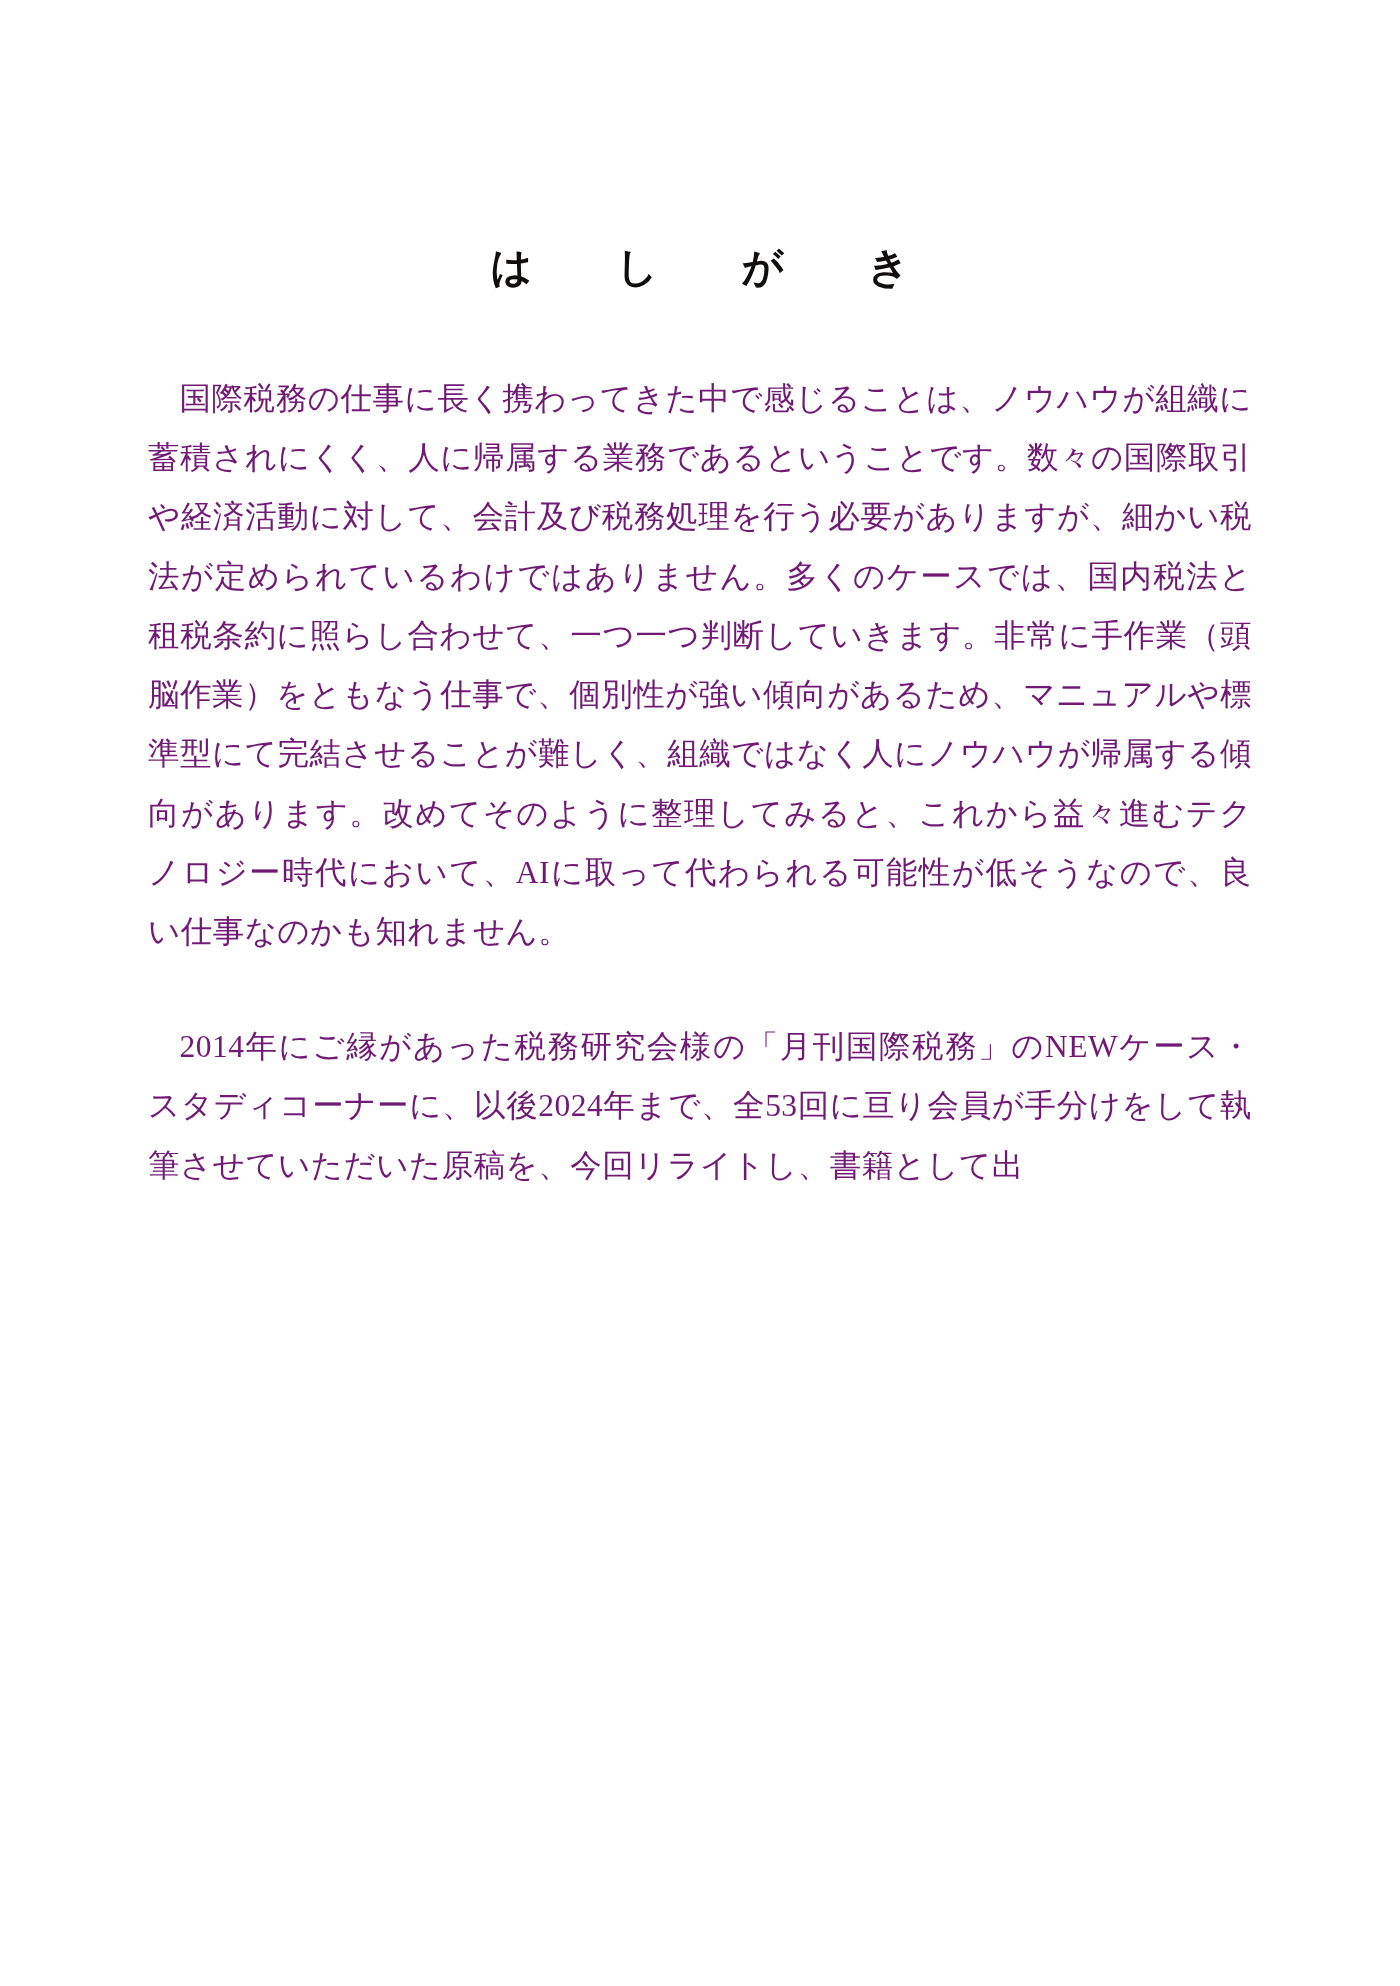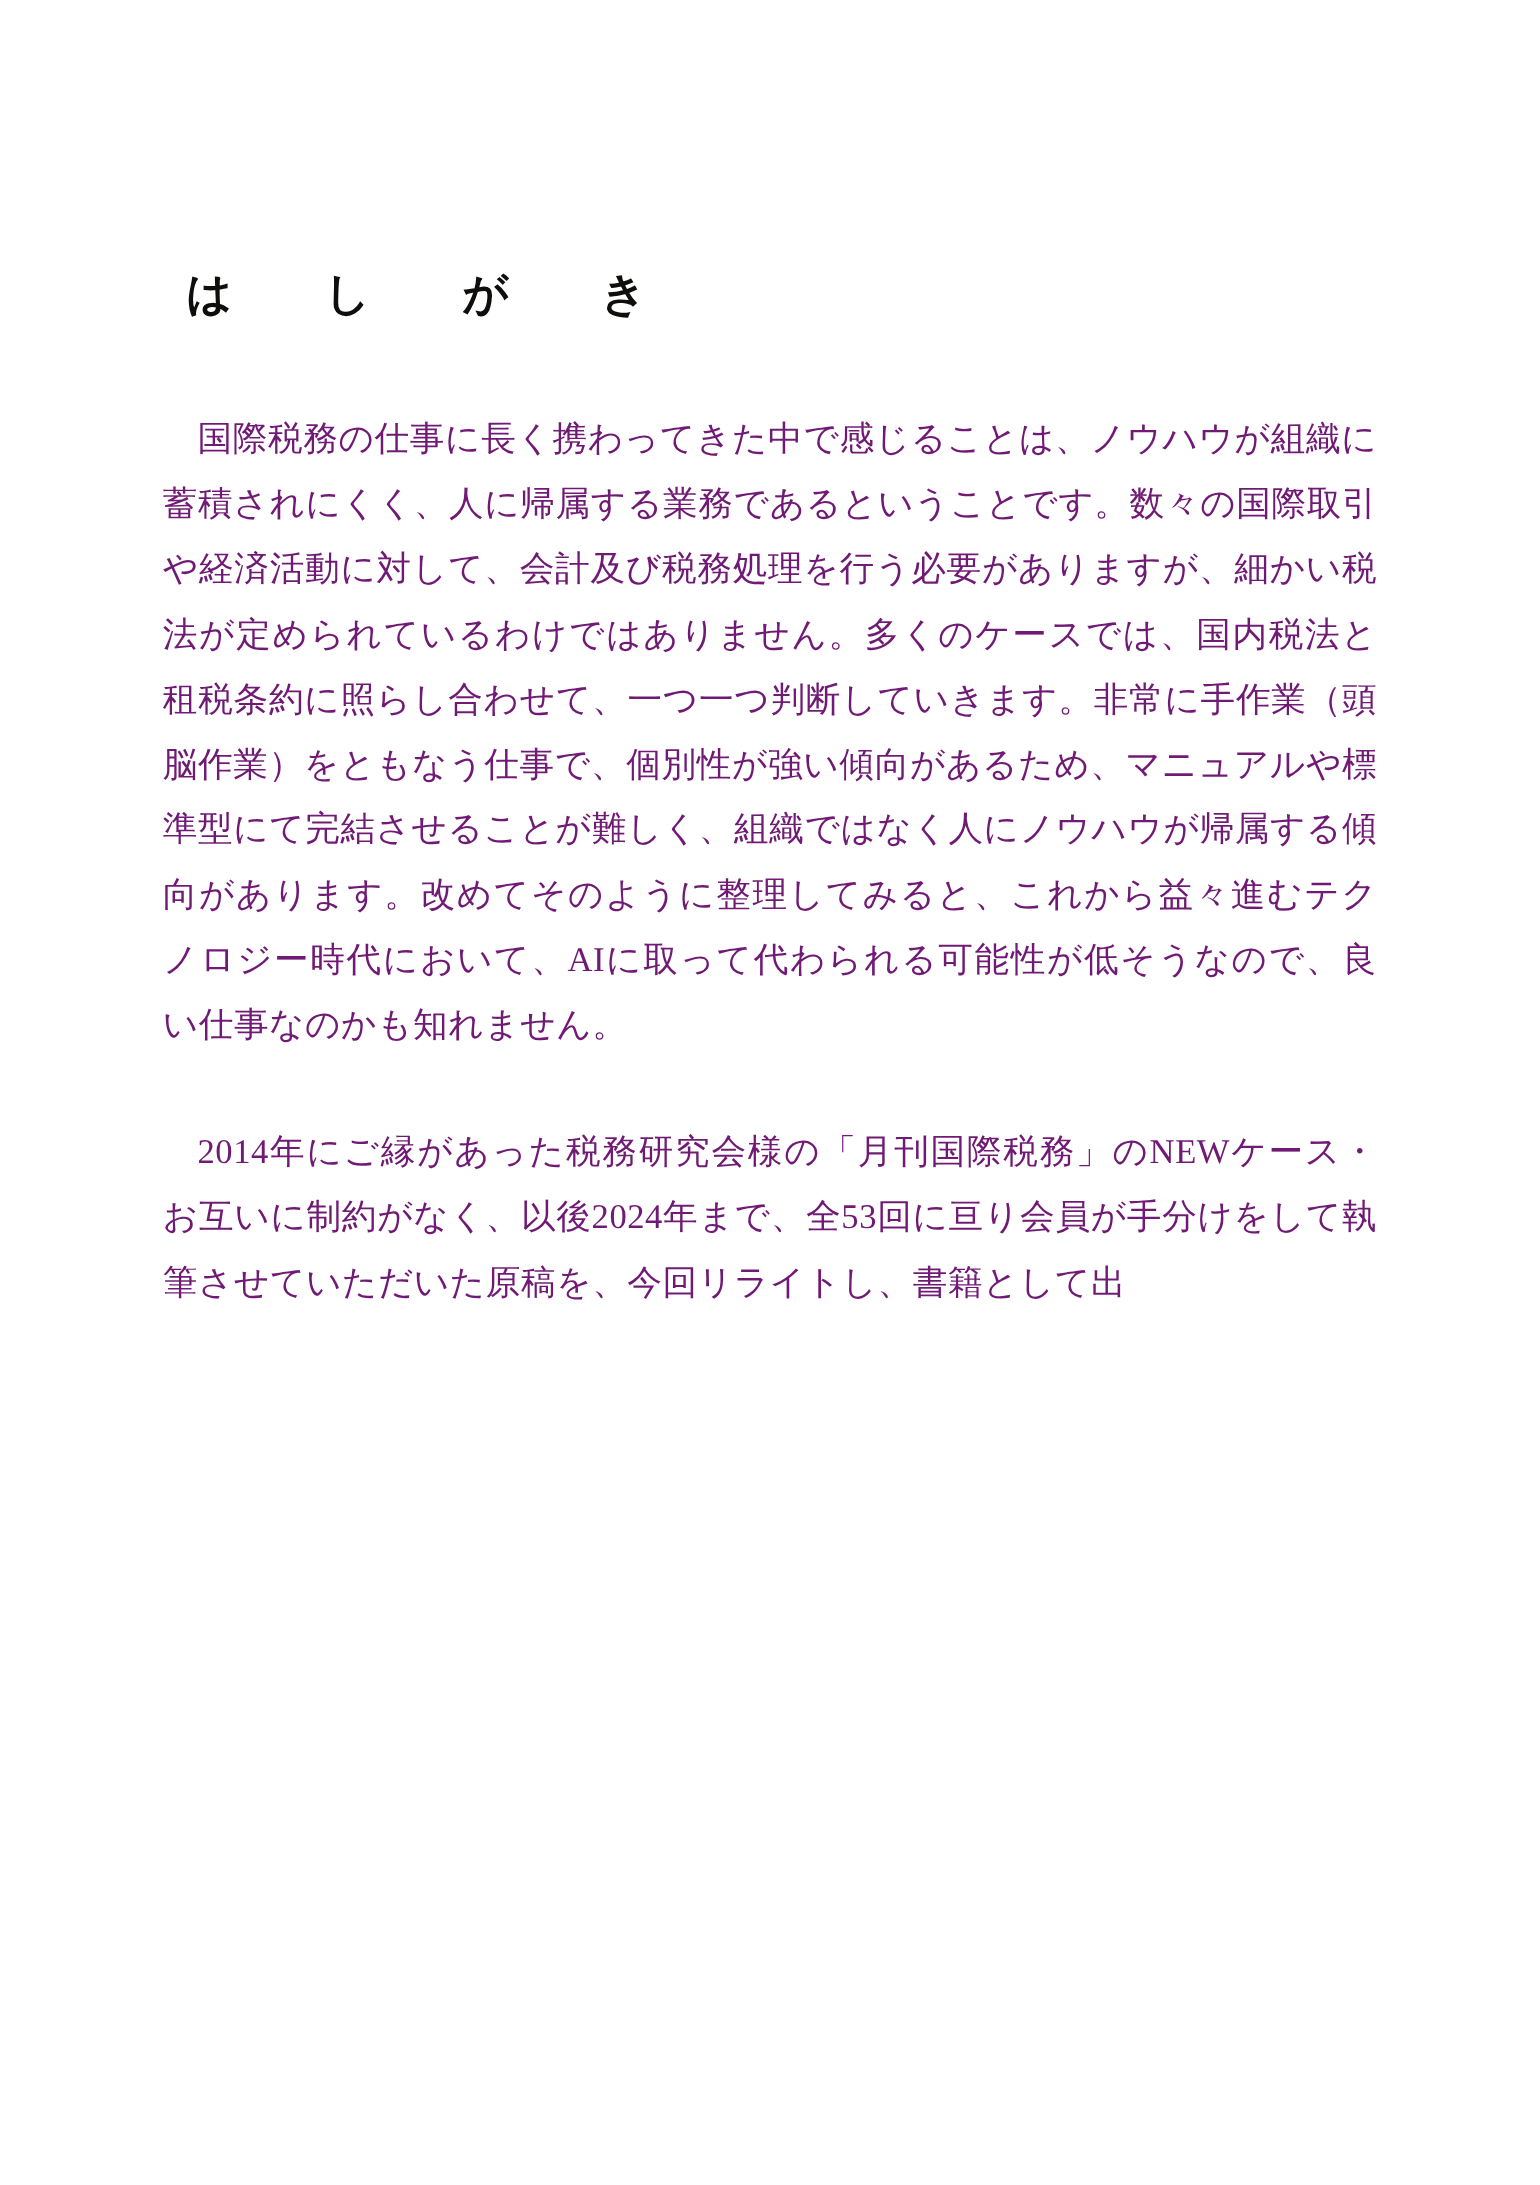--- a/index.html
+++ b/index.html
@@ -25,21 +25,21 @@
   .content {
     position: absolute;
     left: 148px;
     top: 0;
     width: 1104px;
     height: 1986px;
   }
   .doc-title {
     margin: 0;
     padding-top: 240px;
-    text-align: left;
+    text-align: center;
     font-size: 41px;
     font-weight: 600;
     letter-spacing: 0.52em;
     text-indent: 0.52em;
     font-family: "Liberation Serif", "DejaVu Serif", serif;
     color: #100e0c;
   }
   .body-block {
     margin-top: 74px;
   }
@@ -60,17 +60,17 @@
 </head>
 <body>
 
 <div class="page">
   <div class="content">
 
     <h1 class="doc-title">は　し　が　き</h1>
 
     <div class="body-block">
       <p class="para">国際税務の仕事に長く携わってきた中で感じることは、ノウハウが組織に蓄積されにくく、人に帰属する業務であるということです。数々の国際取引や経済活動に対して、会計及び税務処理を行う必要がありますが、細かい税法が定められているわけではありません。多くのケースでは、国内税法と租税条約に照らし合わせて、一つ一つ判断していきます。非常に手作業（頭脳作業）をともなう仕事で、個別性が強い傾向があるため、マニュアルや標準型にて完結させることが難しく、組織ではなく人にノウハウが帰属する傾向があります。改めてそのように整理してみると、これから益々進むテクノロジー時代において、AIに取って代わられる可能性が低そうなので、良い仕事なのかも知れません。</p>
-      <p class="para">2014年にご縁があった税務研究会様の「月刊国際税務」のNEWケース・お互いに制約がなく、以後2024年まで、全53回に亘り会員が手分けをして執筆させていただいた原稿を、今回リライトし、書籍として出</p>
+      <p class="para">2014年にご縁があった税務研究会様の「月刊国際税務」のNEWケース・スタディコーナーに、以後2024年まで、全53回に亘り会員が手分けをして執筆させていただいた原稿を、今回リライトし、書籍として出</p>
     </div>
 
   </div>
 </div>
 
 </body></html>

